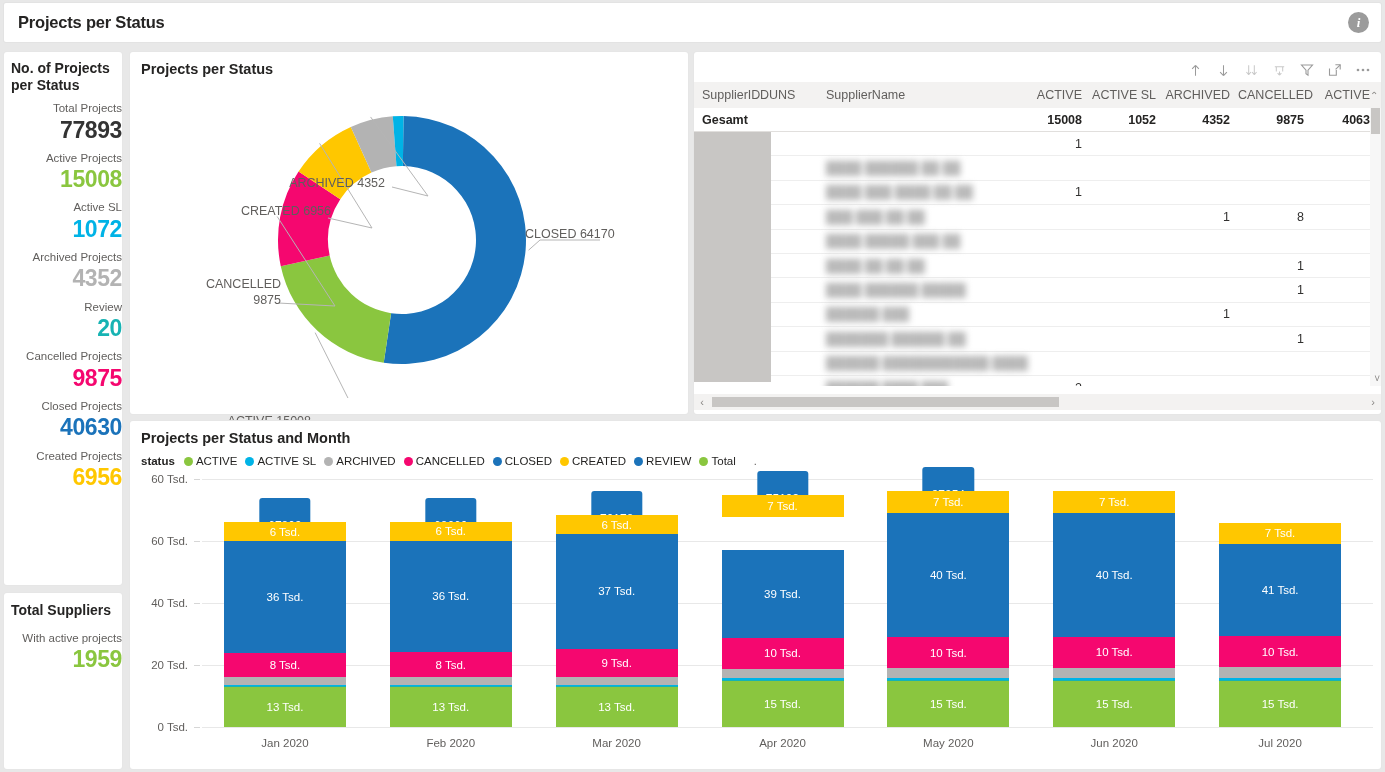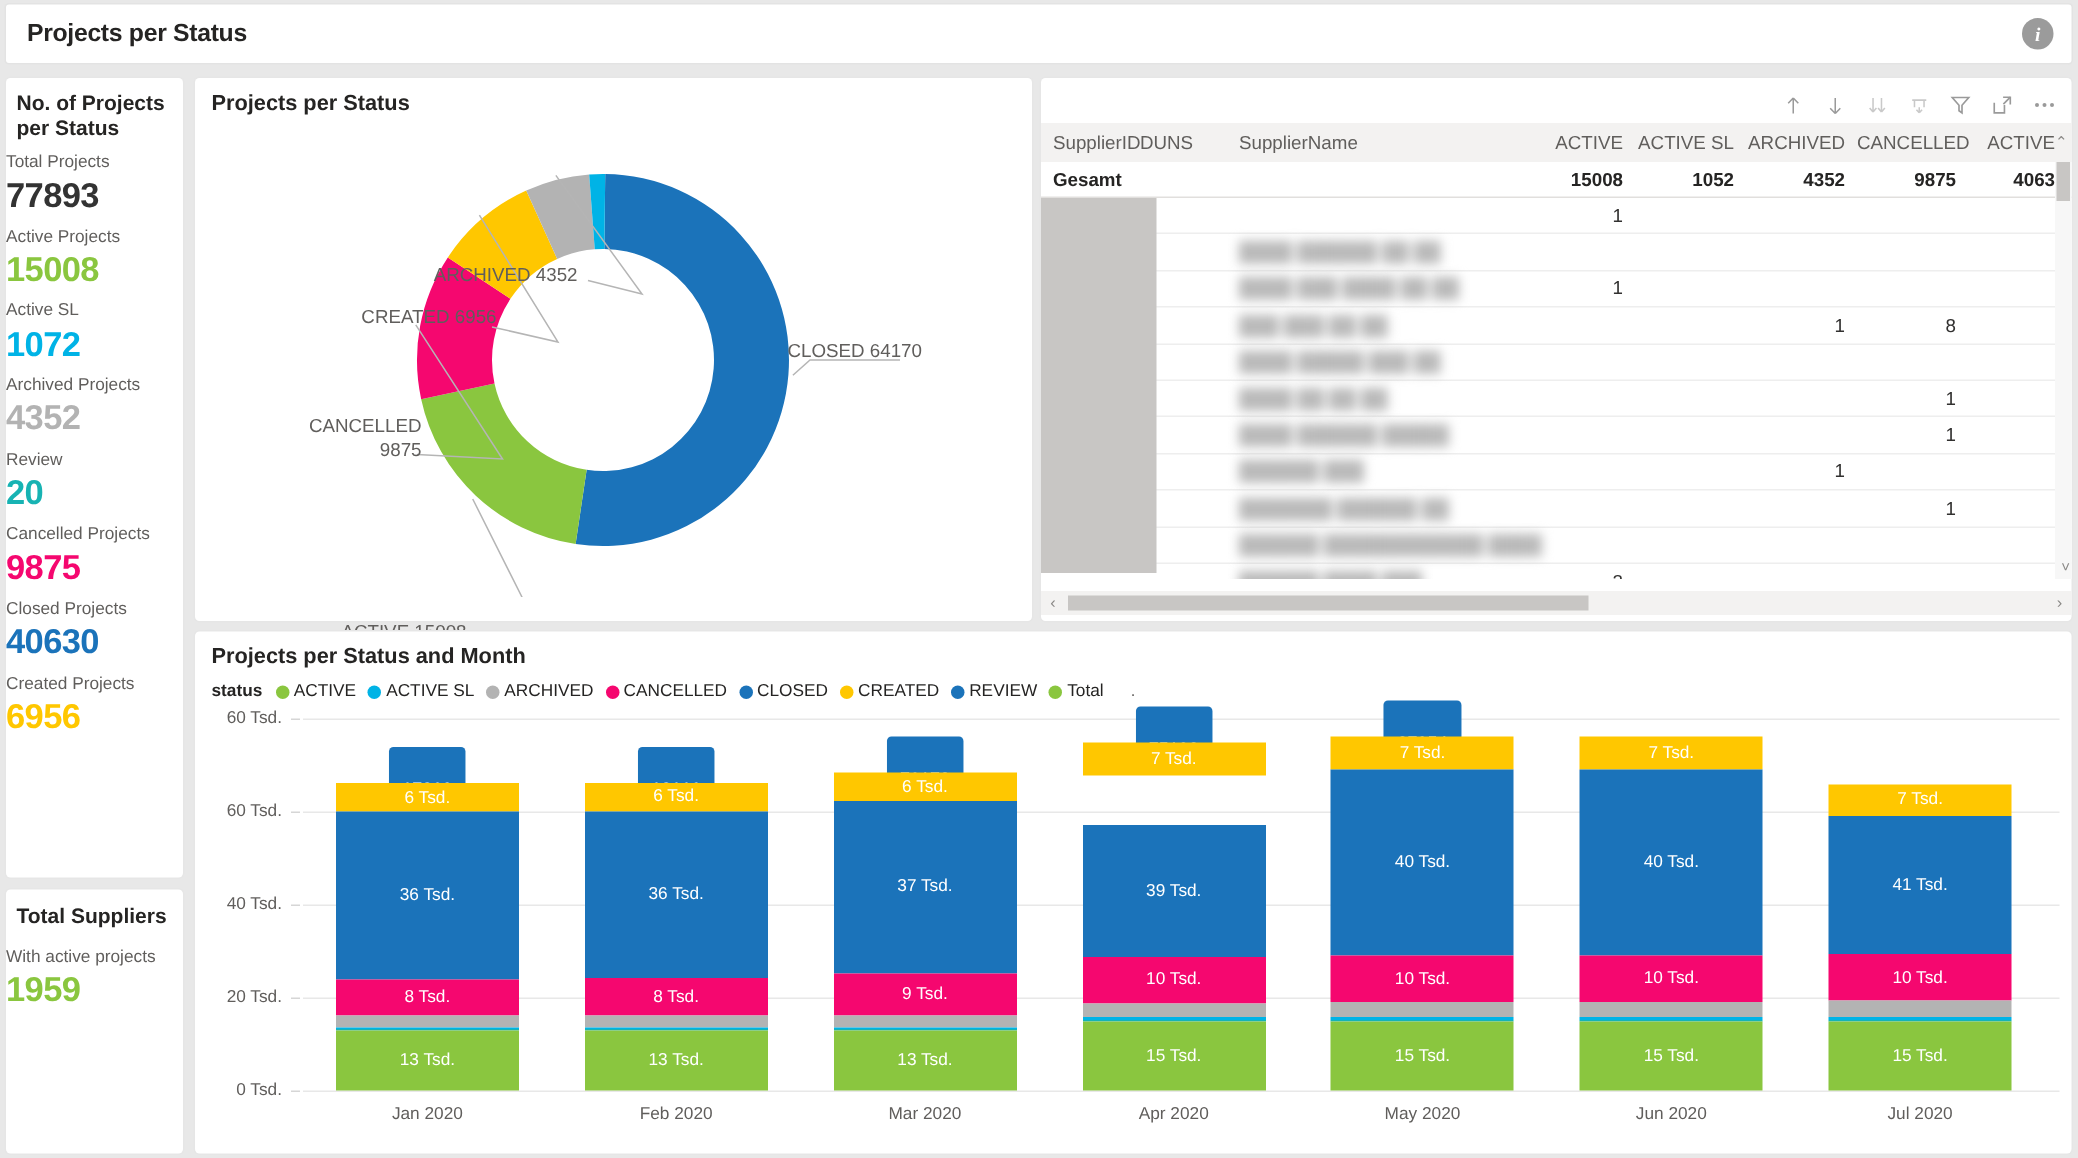--- a/index.html
+++ b/index.html
@@ -38,21 +38,21 @@
   }
   .card-title {
     font-size: 14.5px; font-weight: bold; color: #252423;
     padding: 9px 0 0 11px; line-height: 1.18;
   }
 
   
   #kpi-card { left: 4px; top: 52px; width: 118px; height: 533px; }
   #kpi-card .card-title { font-size: 14px; padding: 8px 6px 0 7px; }
   .kpi-list { padding-top: 8px; }
-  .kpi-item { text-align: left; margin-bottom: 7px; }
+  .kpi-item { text-align: right; margin-bottom: 7px; }
   .kpi-label {
     font-size: 11.5px; color: #605e5c; line-height: 1.35;
   }
   .kpi-value {
     font-size: 23px; font-weight: bold; line-height: 1.18; letter-spacing: -0.4px;
   }
 
   
   #suppliers-card { left: 4px; top: 593px; width: 118px; height: 176px; }
   #suppliers-card .card-title { font-size: 14px; padding: 9px 6px 0 7px; }

